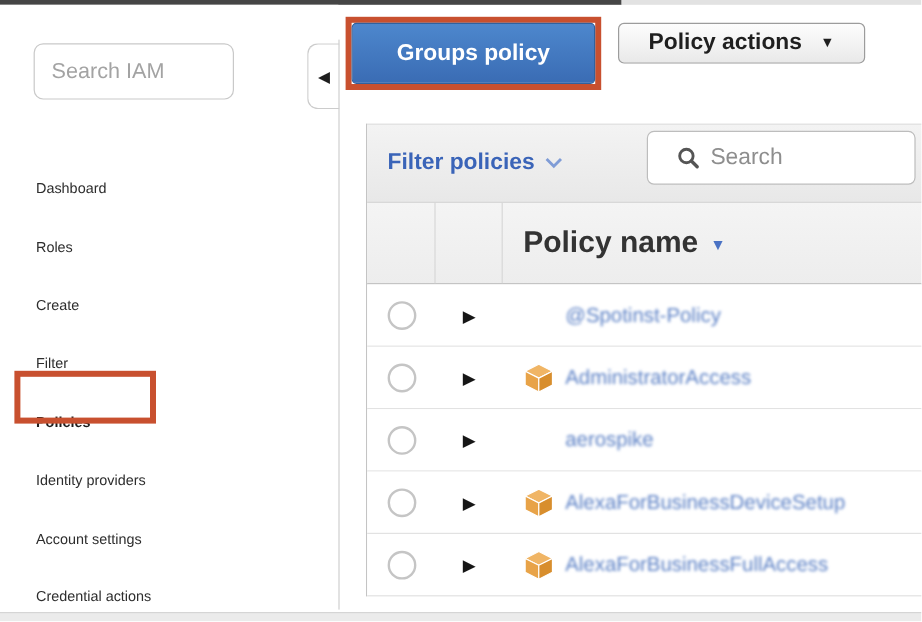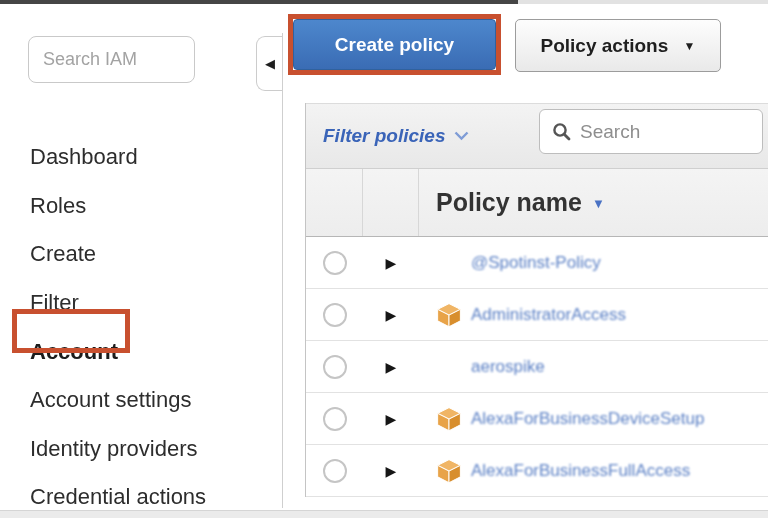--- a/index.html
+++ b/index.html
@@ -11,50 +11,50 @@
   .topstrip .dark { position:absolute; left:0; top:0; width:518px; height:4px; background:#454545; }
   .topstrip .light { position:absolute; left:518px; top:0; width:250px; height:4px; background:#e2e2e2; }
 
   
   .sidebar { position:absolute; left:0; top:4px; width:282px; height:506px; background:#fff; }
   .search-iam { position:absolute; left:28px; top:32px; width:167px; height:47px; border:1px solid #c9c9c9;
     border-radius:8px; font-family:"Liberation Sans", sans-serif; font-size:18px; padding:0 14px; color:#7f1d1d; outline:none; }
   .search-iam::placeholder { color:#a3a3a3; }
   .nav { position:absolute; left:0; top:109px; width:282px; }
   .nav-item { position:relative; height:48.6px; display:flex; align-items:center; padding-left:30px; cursor:pointer; }
-  .nav-label { font-size:22px; color:#2d2d2d;margin-top:40px; }
+  .nav-label { font-size:12px; color:#2d2d2d;margin-top:40px; }
   .nav-item.active .nav-label { font-weight:bold; color:#1c1c1c; }
   .nav-item .annot { display:none; }
   .nav-item.annotated .annot { display:block; position:absolute; left:12px; top:2px; width:118px; height:44px;
     border:5px solid #c8502f; pointer-events:none; }
 
   
   .vdivider { position:absolute; left:282px; top:33px; width:1px; height:475px; background:#cfcfcf; }
   .collapse-tab { position:absolute; left:256px; top:36px; width:27px; height:55px; background:#fff;
     border:1px solid #ccc; border-right:none; border-radius:9px 0 0 9px; display:flex; align-items:center;
     justify-content:center; cursor:pointer; }
   .collapse-arrow { font-size:13px; color:#1e1e1e; line-height:1; }
 
   
   .annot-create { position:absolute; left:288px; top:14px; width:213px; height:61px; border:5px solid #c8502f; }
   .btn-primary { width:100%; height:100%; border:1px solid #30619e; border-radius:4px;
     background:linear-gradient(#4d87cd, #3a6cb4); color:#fff; font-family:"Liberation Sans", sans-serif;
     font-size:19px; font-weight:bold; cursor:pointer; }
-  .btn-default { position:absolute; left:515px; top:19px; width:206px; height:53px; border:1px solid #9c9c9c;
+  .btn-default { position:absolute; left:515px; top:19px; width:206px; height:34px; border:1px solid #9c9c9c;
     border-radius:5px; background:linear-gradient(#fdfdfd, #e9e9e9); color:#1f1f1f;
     font-family:"Liberation Sans", sans-serif; font-size:19px; font-weight:bold; cursor:pointer; }
   .btn-default .caret-down { font-size:12px; margin-left:10px; position:relative; top:-2px; }
 
   
   .panel { position:absolute; left:305px; top:103px; width:600px; border-left:1px solid #c4c4c4; background:#fff; }
   .filter-bar { position:relative; height:66px; background:linear-gradient(#f3f3f3,#e8e8e8);
     border-top:1px solid #dcdcdc; border-bottom:1px solid #cfcfcf; display:flex; align-items:center; padding-left:17px; }
-  .filter-link { display:inline-flex; align-items:center; gap:9px; color:#3a64b8; font-size:19px; font-weight:bold; cursor:pointer;font-style:italic; }
+  .filter-link { display:inline-flex; align-items:center; gap:9px; color:#3a64b8; font-size:19px; font-weight:bold; cursor:pointer; }
   .search-box { position:absolute; left:233px; top:5px; width:224px; height:45px; background:#fff;
-    border:1px solid #bdbdbd; border-radius:6px; display:flex; align-items:center; padding:0 12px; }
+    border:1px solid #bdbdbd; border-radius:6px; display:flex; align-items:center; padding:0 24px; }
   .search-box input { border:none; outline:none; flex:1; font-family:"Liberation Sans", sans-serif;
     font-size:19px; color:#444; margin-left:9px; min-width:0; background:transparent; }
   .search-box input::placeholder { color:#8e8e8e; }
 
   .thead { display:flex; height:68px; background:linear-gradient(#f4f4f4,#ededed); border-bottom:1px solid #b6b6b6; }
   .col-radio { width:57px; flex:none; display:flex; align-items:center; justify-content:center; }
   .col-expand { width:56px; flex:none; display:flex; align-items:center; justify-content:center; }
   .thead .col-radio, .thead .col-expand { border-right:1px solid #d7d7d7; }
   .col-name { flex:1; display:flex; align-items:center; padding-left:17px; min-width:0; }
   .th-label { font-size:25px; font-weight:bold; color:#333; }
@@ -98,47 +98,47 @@
     <span class="nav-label">Create</span>
   </div>
 
   <div class="nav-item">
 
     <span class="nav-label">Filter</span>
   </div>
 
   <div class="nav-item active annotated">
     <span class="annot"></span>
-    <span class="nav-label">Account</span>
+    <span class="nav-label">Policies</span>
+  </div>
+
+  <div class="nav-item">
+
+    <span class="nav-label">Identity providers</span>
   </div>
 
   <div class="nav-item">
 
     <span class="nav-label">Account settings</span>
-  </div>
-
-  <div class="nav-item">
-
-    <span class="nav-label">Identity providers</span>
   </div>
 
   <div class="nav-item">
 
     <span class="nav-label">Credential actions</span>
   </div>
 </nav>
   </aside>
 
   <div class="collapse-tab">
     <span class="collapse-arrow">◀</span>
   </div>
   <div class="vdivider"></div>
 
   <span class="annot-create">
-    <button class="btn-primary">Create policy</button>
+    <button class="btn-primary">Groups policy</button>
   </span>
 
   <button class="btn-default">
     <span>Policy actions</span>
     <span class="caret-down">▼</span>
   </button>
 
   <div class="panel">
 
     <div class="filter-bar">

